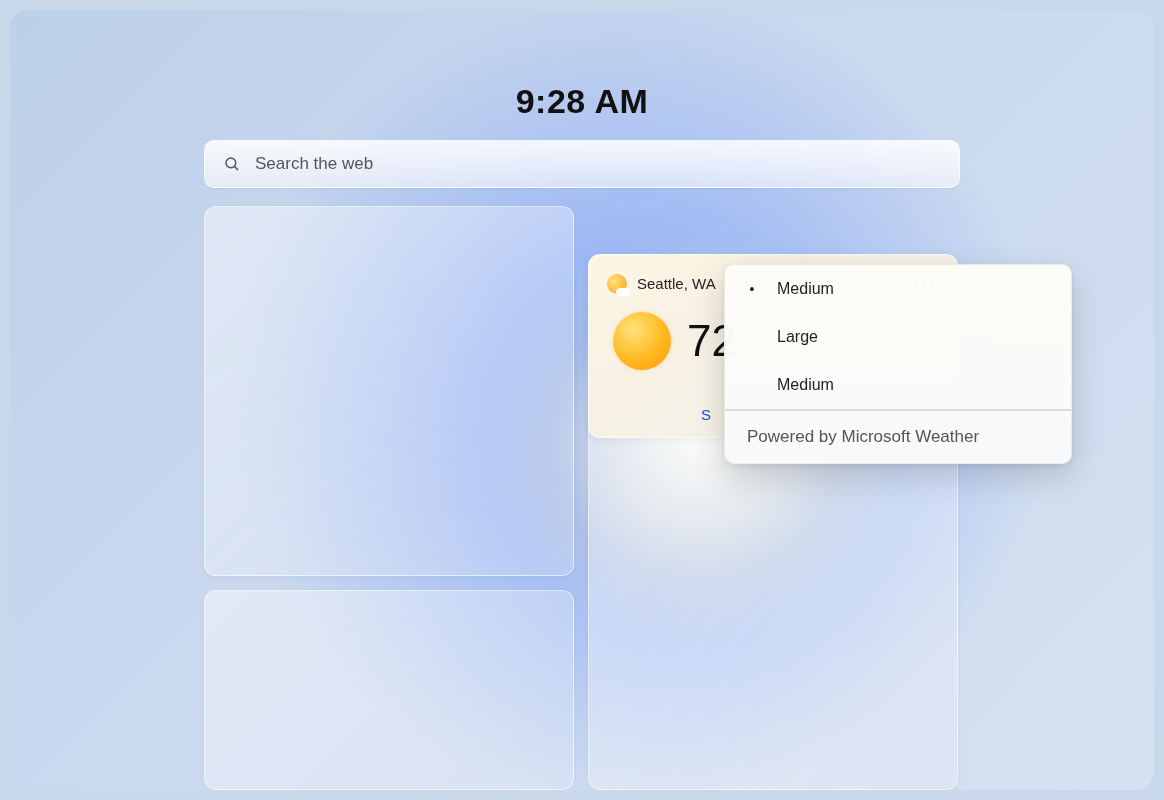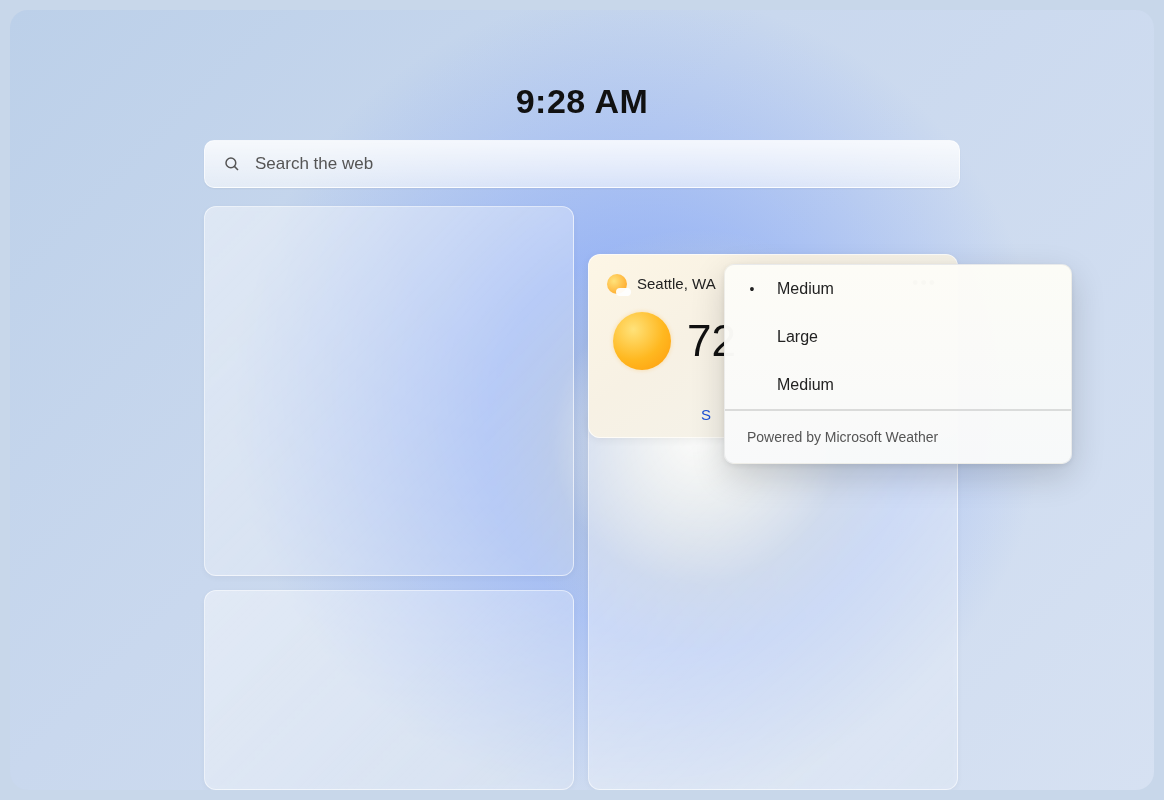--- a/index.html
+++ b/index.html
@@ -193,21 +193,21 @@
   }
   .menu-divider {
     height:1px;
     background: rgba(0,0,0,0.12);
   }
   .menu-footer {
     height:52px;
     display:flex;
     align-items:center;
     padding:0 22px;
-    font-size:14px;
+    font-size:17px;
     color:#555;
   }
 </style>
 </head>
 <body>
 
 <div class="desktop">
 
   <div class="clock">9:28 AM</div>
 

